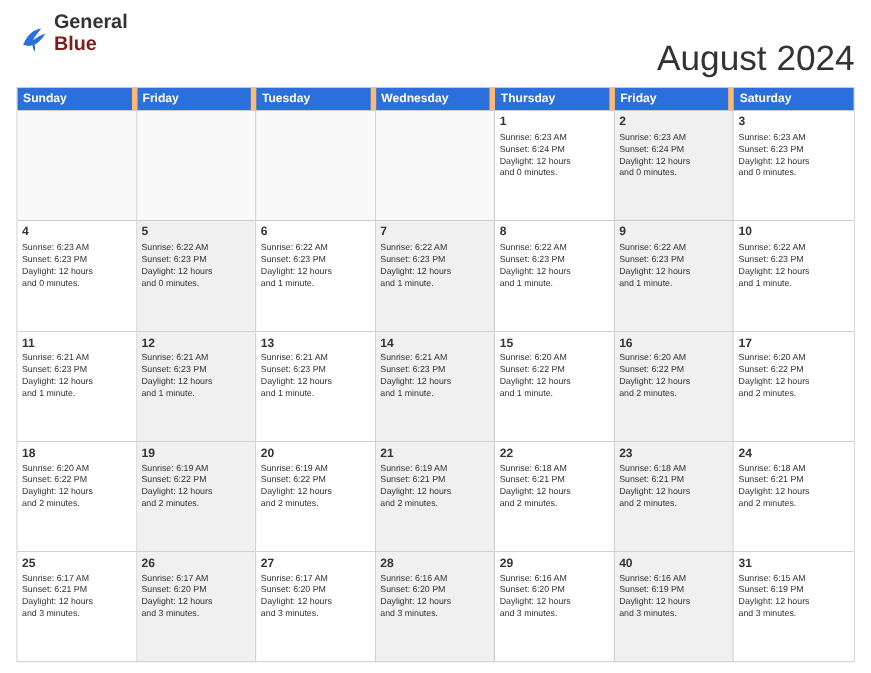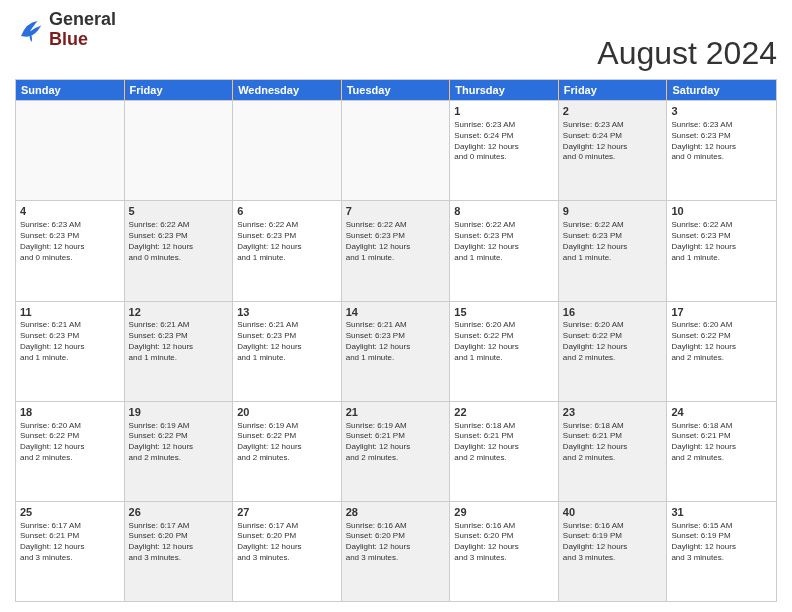--- a/index.html
+++ b/index.html
@@ -18,21 +18,21 @@
       flex-direction: column;
     }
     .header {
       display: flex;
       justify-content: space-between;
       align-items: flex-start;
       margin-bottom: 8px;
     }
     .logo {
       display: flex;
-      align-items: center;
+      align-items: flex-end;
       gap: 4px;
     }
     .logo-text {
       font-size: 18px;
       font-weight: bold;
       color: #333;
       line-height: 1.1;
     }
     .logo-text .general { display: block; }
     .logo-text .blue { display: block; color: #7f1d1d; }
@@ -64,21 +64,21 @@
       display: grid;
       grid-template-columns: repeat(7, 1fr);
       background: #2a6fdb;
     }
     .cal-header-cell {
       color: #fff;
       font-size: 11px;
       font-weight: bold;
       padding: 4px 5px;
       text-align: left;
-      border-right: 1px solid #fdba74;
+      border-right: 5px solid #fdba74;
     }
     .cal-header-cell:last-child { border-right: none; }
     .cal-body {
       flex: 1;
       display: flex;
       flex-direction: column;
     }
     .cal-row {
       display: grid;
       grid-template-columns: repeat(7, 1fr);
@@ -126,22 +126,22 @@
     </div>
     <div class="title-block">
       <div class="month-year">August 2024</div>
     </div>
   </div>
 
   <div class="calendar">
     <div class="cal-header" id="cal-header-row">
         <div class="cal-header-cell">Sunday</div>
         <div class="cal-header-cell">Friday</div>
+        <div class="cal-header-cell">Tuesday</div>
         <div class="cal-header-cell">Wednesday</div>
-        <div class="cal-header-cell">Tuesday</div>
         <div class="cal-header-cell">Thursday</div>
         <div class="cal-header-cell">Friday</div>
         <div class="cal-header-cell">Saturday</div>
       </div>
     <div class="cal-body" id="cal-body">
         <div class="cal-row">
           <div class="cal-cell empty"></div>
           <div class="cal-cell empty"></div>
           <div class="cal-cell empty"></div>
           <div class="cal-cell empty"></div>

